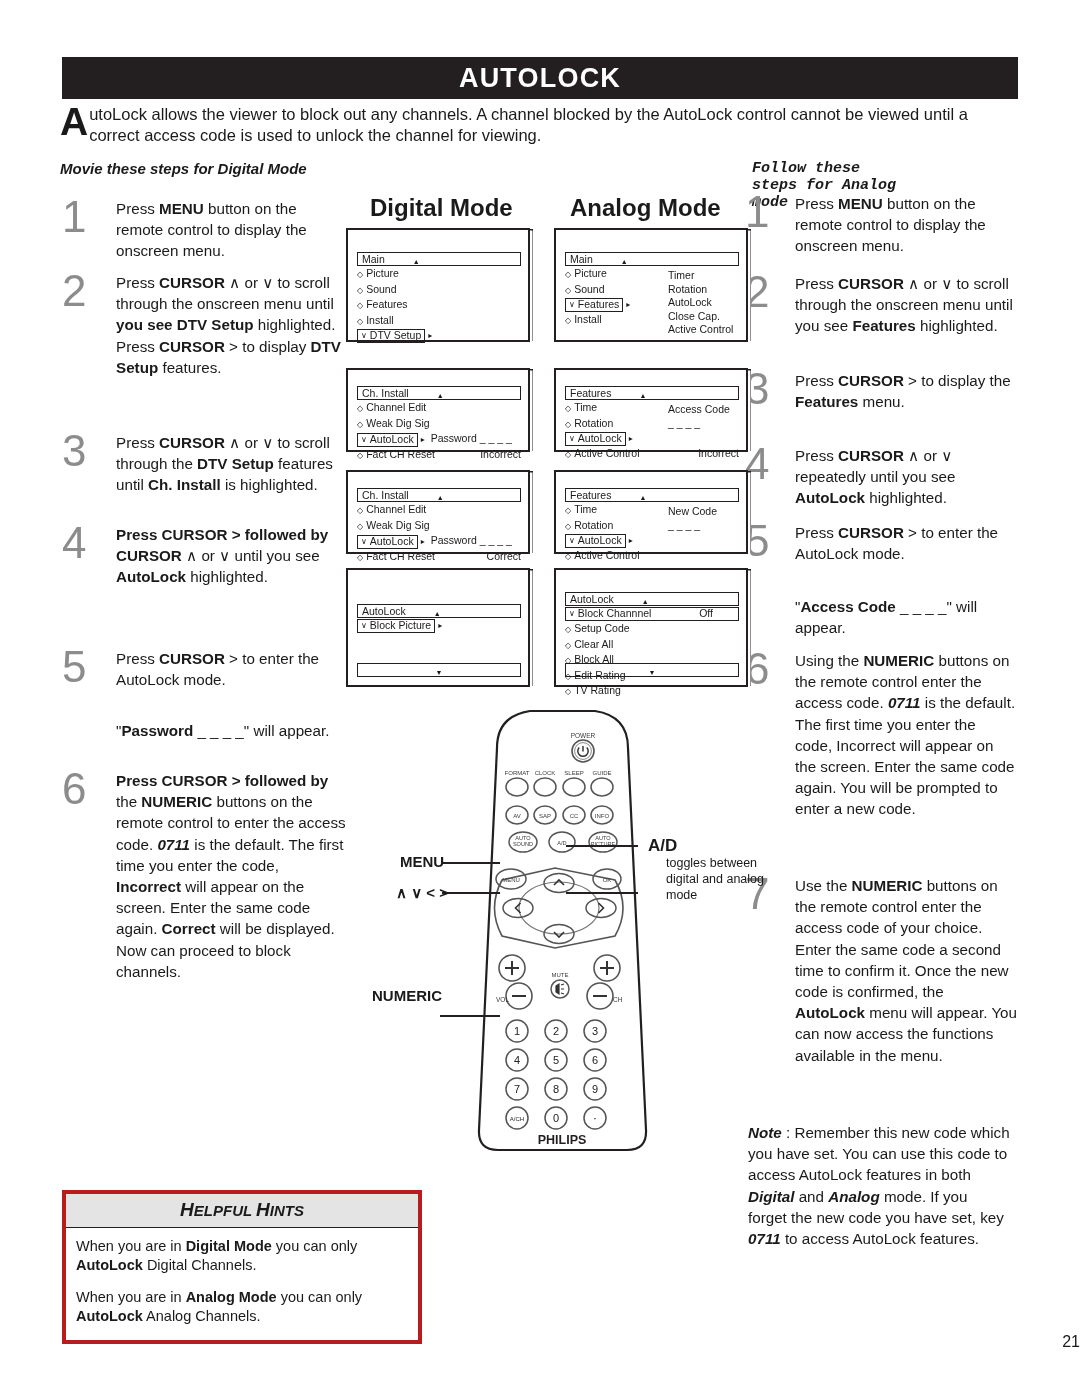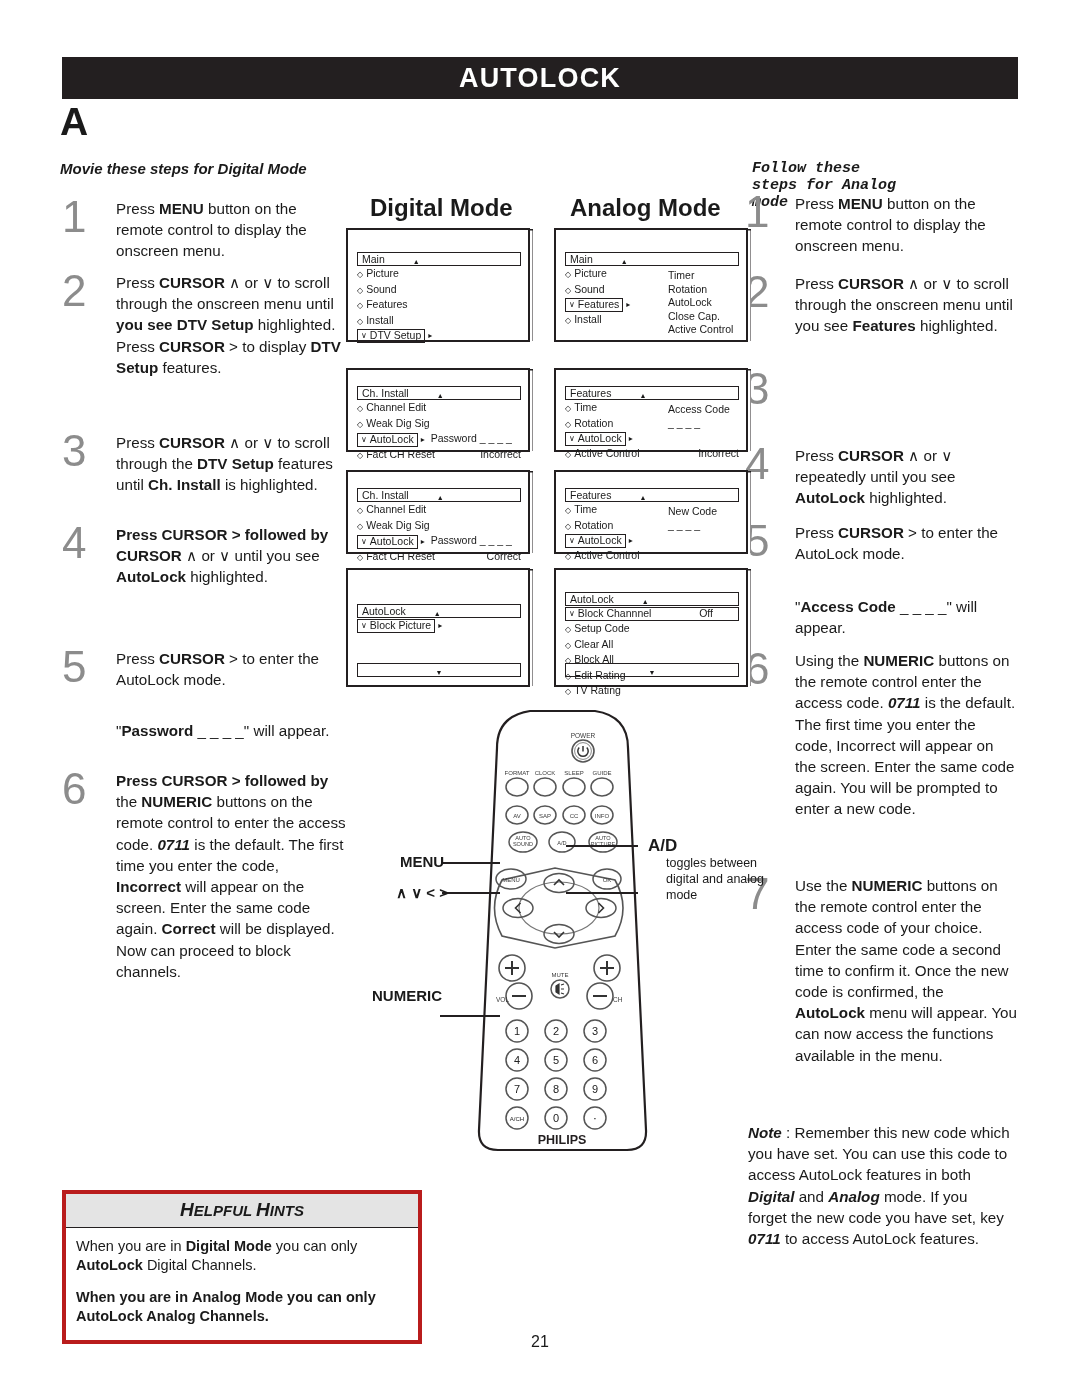--- a/index.html
+++ b/index.html
@@ -48,37 +48,37 @@
   .label{position:absolute;font-weight:bold;font-size:15px;}
   .callout{position:absolute;font-size:12.5px;line-height:16px;margin-left:36px;}
 
   
   .hints{position:absolute;left:62px;top:1190px;width:352px;border:4px solid #b91c1c;background:#fff;}
   .hints-hd{background:#e4e4e4;border-bottom:1px solid #231f20;text-align:center;
             padding:5px 0 6px;font-size:19px;font-weight:bold;font-style:italic;}
   .hints-hd .sc{font-size:15px;}
   .hints-bd{padding:9px 10px 14px 10px;font-size:14.5px;line-height:19px;}
   .hints-bd p{margin:0 0 13px 0;}
-  .hints-bd p:last-child{margin-bottom:0;font-weight:bold;}
-
-  .pageno{position:absolute;left:0;top:1333px;width:1080px;text-align:center;font-size:16px;}
+  .hints-bd p:last-child{margin-bottom:0;}
+
+  .pageno{position:absolute;left:0;top:1333px;width:1080px;text-align:right;font-size:16px;}
 
   .note{position:absolute;left:748px;top:1122px;width:262px;font-size:15.2px;line-height:21.2px;}
 </style>
 </head>
 <body>
 
 <div class="page">
 
   <div class="title-bar">
     <span>AUTOLOCK</span>
   </div>
 
   <div class="intro">
-    <span class="dropcap">A</span>
+    <span class="dropcap">A</span><span>utoLock allows the viewer to block out any channels.  A channel blocked by the AutoLock control cannot be viewed until a correct access code is used to unlock the channel for viewing.</span>
   </div>
 
   <div class="follow-l">Movie these steps for Digital Mode</div>
   <div class="follow-r">Follow these steps for Analog mode</div>
 
   <div class="modehead" style="left:370px;top:194px;">Digital Mode</div>
   <div class="modehead" style="left:570px;top:194px;">Analog Mode</div>
 
   <div id="digital-steps-host">
       <div class="step" style="left: 62px; top: 198px;">
@@ -114,20 +114,21 @@
       <div class="step" style="left: 745px; top: 193px;">
         <div class="stepnum right">1</div>
         <div class="steptxt colR">Press <b>MENU</b> button on the remote control to display the onscreen menu.</div>
       </div>
       <div class="step" style="left: 745px; top: 273px;">
         <div class="stepnum right">2</div>
         <div class="steptxt colR">Press <b>CURSOR</b>  ∧  or ∨ to scroll through the onscreen menu until you see <b>Features</b> highlighted.</div>
       </div>
       <div class="step" style="left: 745px; top: 370px;">
         <div class="stepnum right">3</div>
+        <div class="steptxt colR">Press <b>CURSOR</b>  &gt;  to display the <b>Features</b> menu.</div>
       </div>
       <div class="step" style="left: 745px; top: 445px;">
         <div class="stepnum right">4</div>
         <div class="steptxt colR">Press <b>CURSOR</b> ∧  or ∨ repeatedly until you see <b>AutoLock</b> highlighted.</div>
       </div>
       <div class="step" style="left: 745px; top: 522px;">
         <div class="stepnum right">5</div>
         <div class="steptxt colR">Press <b>CURSOR</b> &gt;  to enter the AutoLock mode.</div>
       </div>
       <div class="step" style="left: 745px; top: 596px;">

